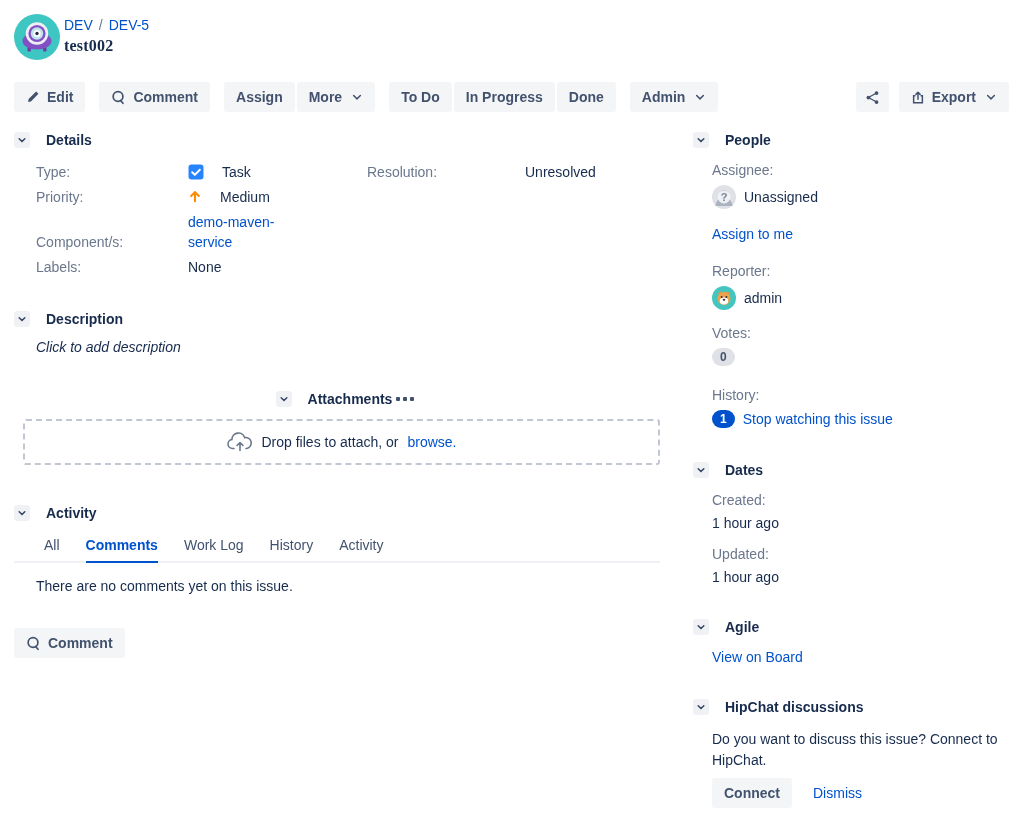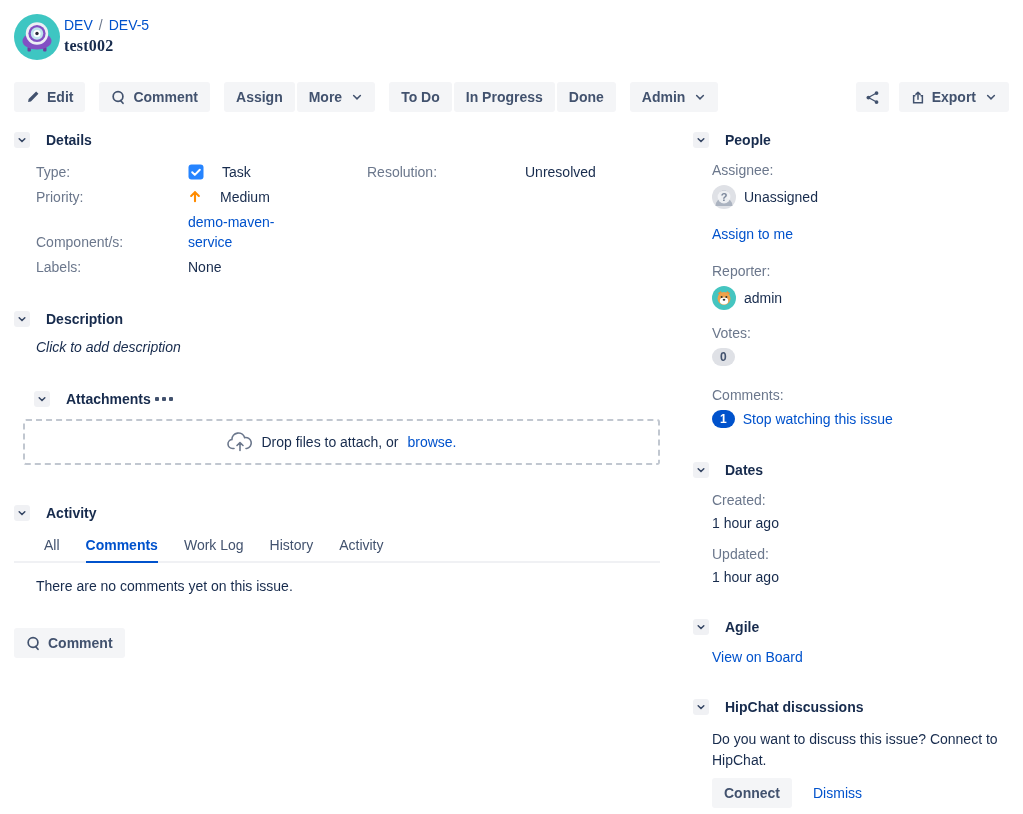--- a/index.html
+++ b/index.html
@@ -67,21 +67,21 @@
   }
   .value-stack { display:flex; flex-direction:column; gap:5px; }
   .wf-line a { color:#0052CC; text-decoration:none; }
 
   
   .description-section { margin-top:34px; }
   .desc-placeholder { font-style:italic; color:#172B4D; padding-left:22px; margin-top:12px; cursor:pointer; }
 
   
   .attachments-section { margin-top:36px; }
-  .attach-head { display:flex; align-items:center; justify-content:flex-start;padding-left:20px; }
+  .attach-head { display:flex; align-items:center; justify-content:center;padding-left:20px; }
   .meatballs { display:flex; gap:3px; padding:4px; cursor:pointer; background:none; border:none; }
   .meatballs i { width:4px; height:4px; background:#42526E; border-radius:1px; display:block; }
   .dropzone {
     margin-left:9px; margin-top:12px; height:46px;
     border:2px dashed #C1C7D0; border-radius:3px;
     display:flex; align-items:center; justify-content:center; gap:9px;
     color:#172B4D; cursor:pointer;
   }
   .dropzone a { color:#0052CC; text-decoration:none; }
 
@@ -368,21 +368,21 @@
               <circle cx="9.6" cy="11" r="1" fill="#33322E"></circle>
               <circle cx="14.4" cy="11" r="1" fill="#33322E"></circle>
               <ellipse cx="12" cy="13.8" rx="1.3" ry="1" fill="#33322E"></ellipse>
             </svg>
             <span>admin</span>
           </div>
 
           <div class="side-label side-gap">Votes:</div>
           <span class="pill">0</span>
 
-          <div class="side-label side-gap-lg">Comments:</div>
+          <div class="side-label side-gap-lg">History:</div>
           <div class="watch-row">
             <span class="pill blue">1</span>
             <a class="link">Stop watching this issue</a>
           </div>
         </div>
       </div>
 
       <div class="side-section">
         <div class="section-head">
           <span class="chevron-box">

